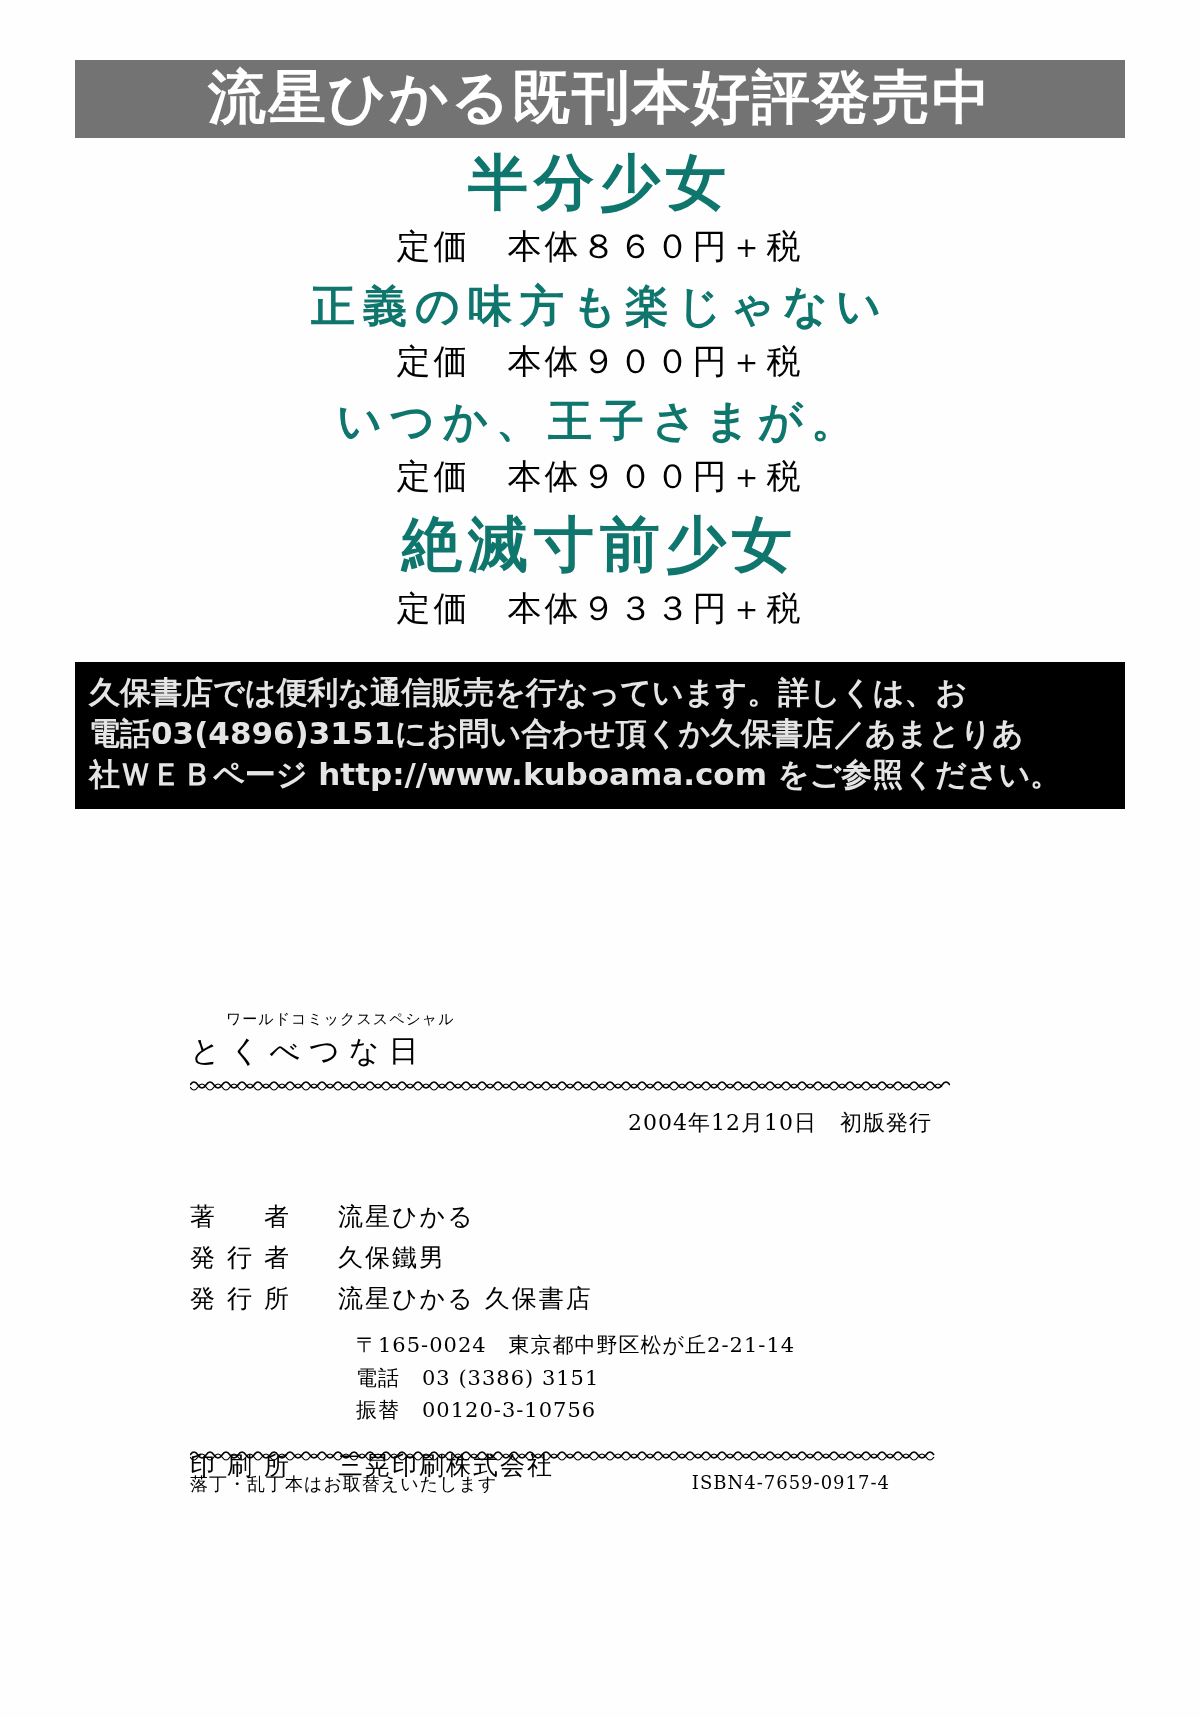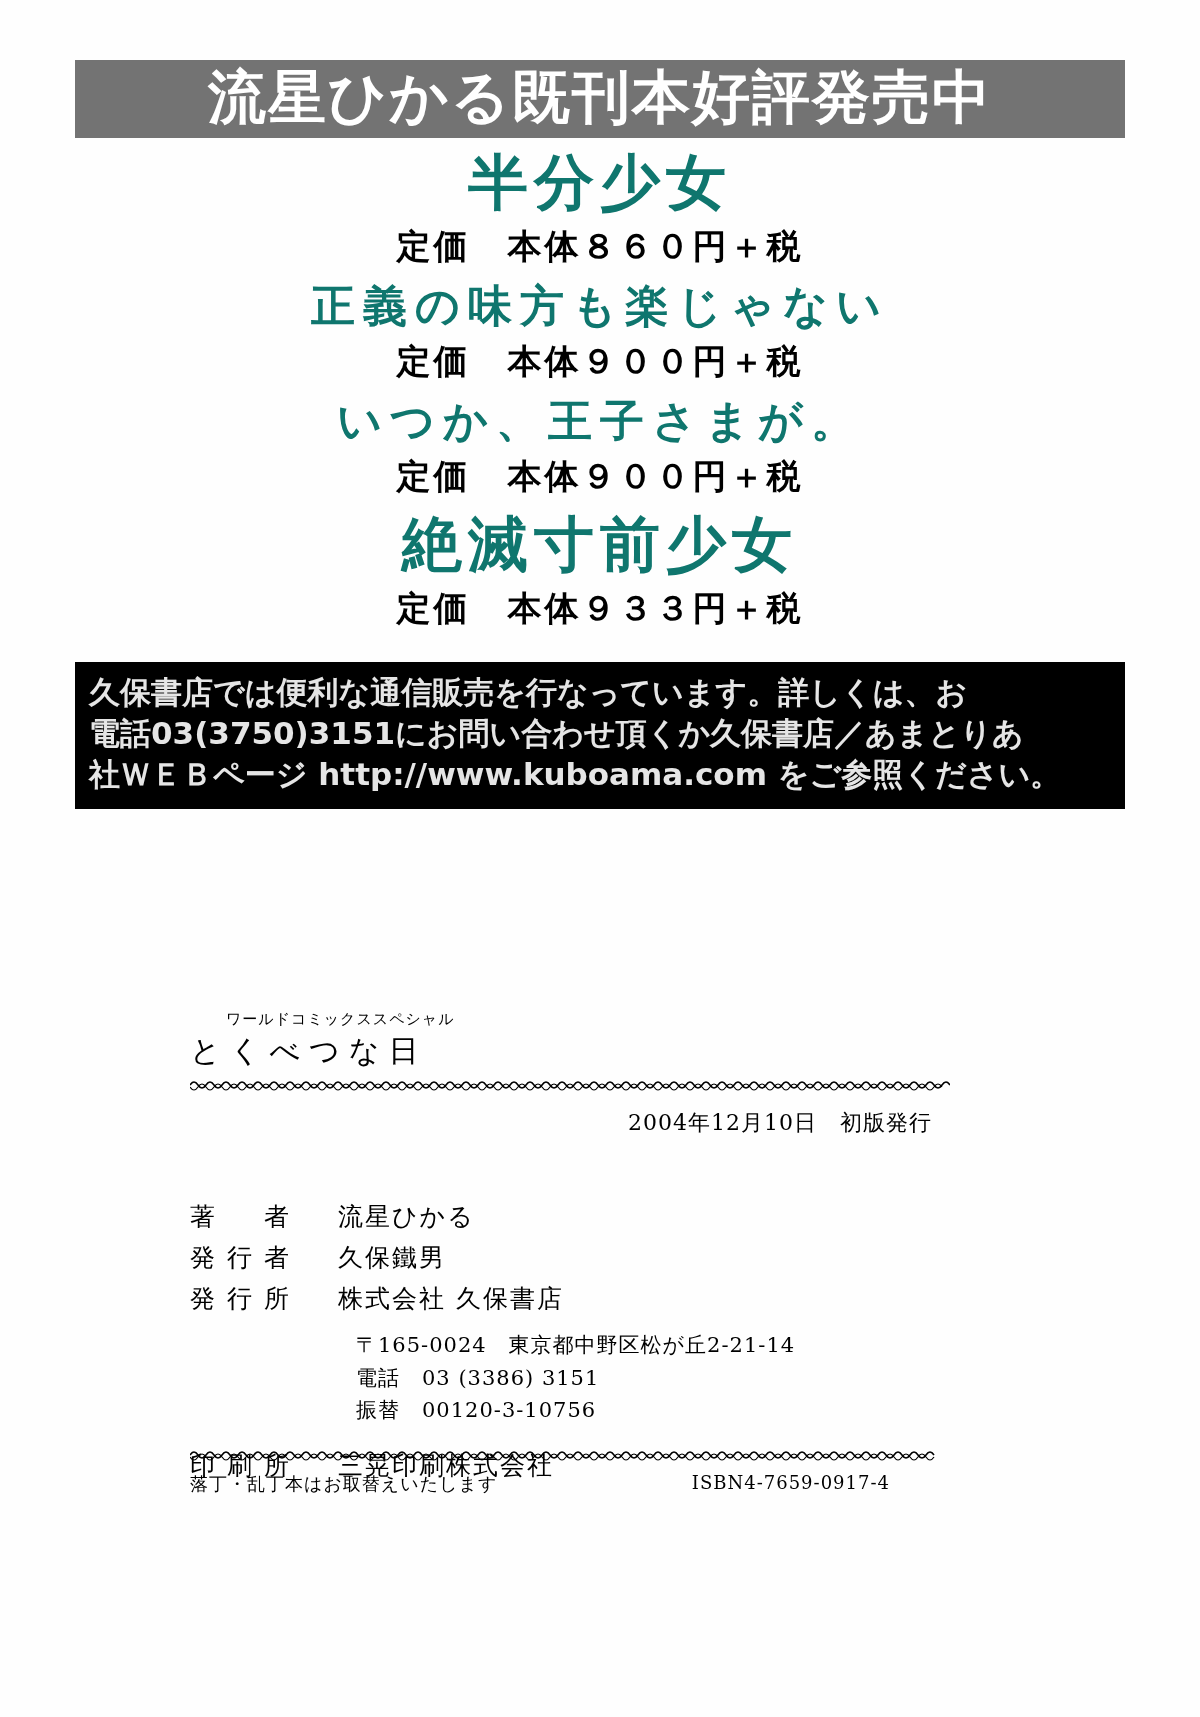--- a/index.html
+++ b/index.html
@@ -52,21 +52,21 @@
     font-size: 60px;
     letter-spacing: 6px;
   }
   .t-wide {
     font-size: 44px;
     letter-spacing: 8px;
   }
   .price {
     text-align: center;
     font-size: 34px;
-    font-weight: bold;
+    font-weight: normal;
     letter-spacing: 3px;
     margin-top: 10px;
   }
   .notice {
     background: #000000;
     color: #e5e5e5;
     margin-top: 30px;
     padding: 10px 14px 14px 14px;
     font-size: 31px;
     font-weight: bold;
@@ -181,21 +181,21 @@
     <div class="price">定価　本体９００円＋税</div>
 
     <div class="title-line t-wide">いつか、王子さまが。</div>
     <div class="price">定価　本体９００円＋税</div>
 
     <div class="title-line t-big">絶滅寸前少女</div>
     <div class="price">定価　本体９３３円＋税</div>
 
     <div class="notice">
       <div>久保書店では便利な通信販売を行なっています。詳しくは、お</div>
-      <div>電話03(3750)3151にお問い合わせ頂くか久保書店／あまとりあ</div>
+      <div>電話03(4896)3151にお問い合わせ頂くか久保書店／あまとりあ</div>
       <div>社ＷＥＢページ http://www.kuboama.com をご参照ください。</div>
     </div>
   </div>
 
   <div class="colophon">
 
     <div class="ruby">ワールドコミックススペシャル</div>
     <div class="book-title">とくべつな日</div>
 
     <svg class="wave" viewBox="0 0 760 14" preserveAspectRatio="none">
@@ -210,21 +210,21 @@
           <tr>
         <td class="label">著　者</td>
         <td class="value">流星ひかる</td>
       </tr>
       <tr>
         <td class="label">発行者</td>
         <td class="value">久保鐵男</td>
       </tr>
       <tr>
         <td class="label">発行所</td>
-        <td class="value">株式会社 久保書店</td>
+        <td class="value">流星ひかる 久保書店</td>
       </tr>
     </tbody>
       </table>
 
     <div class="sub-lines">
       <div>〒165-0024　東京都中野区松が丘2-21-14</div>
       <div>電話　03 (3386) 3151</div>
       <div>振替　00120-3-10756</div>
     </div>
 

